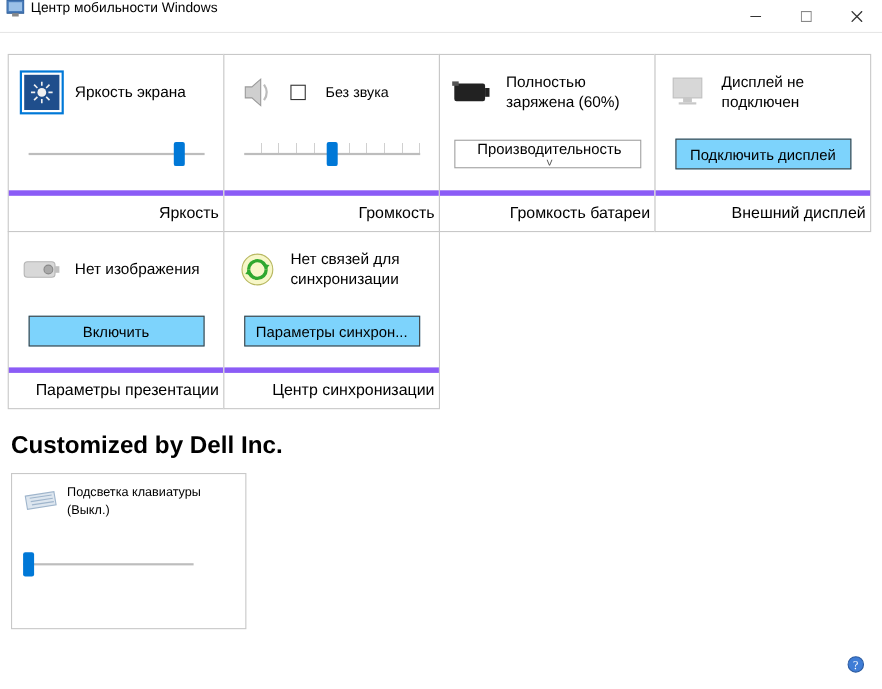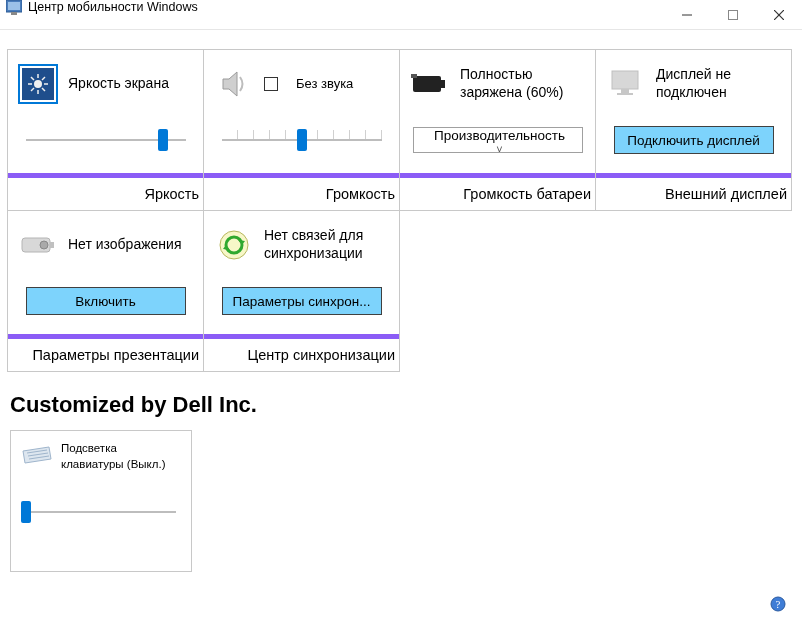--- a/index.html
+++ b/index.html
@@ -149,21 +149,21 @@
   }
 
   .customized {
     font-size: 22px;
     margin: 20px 0 12px 10px;
     font-weight: 700;
   }
 
   .small-tile {
     border: 1px solid #c8c8c8;
-    width: 182px;
+    width: 214px;
     margin-left: 10px;
     padding: 10px;
     height: 142px;
     display: flex;
     flex-direction: column;
   }
   .small-tile .toprow {
     display: flex; align-items: flex-start; gap: 8px;
     font-size: 11.5px;
     line-height: 1.35;

